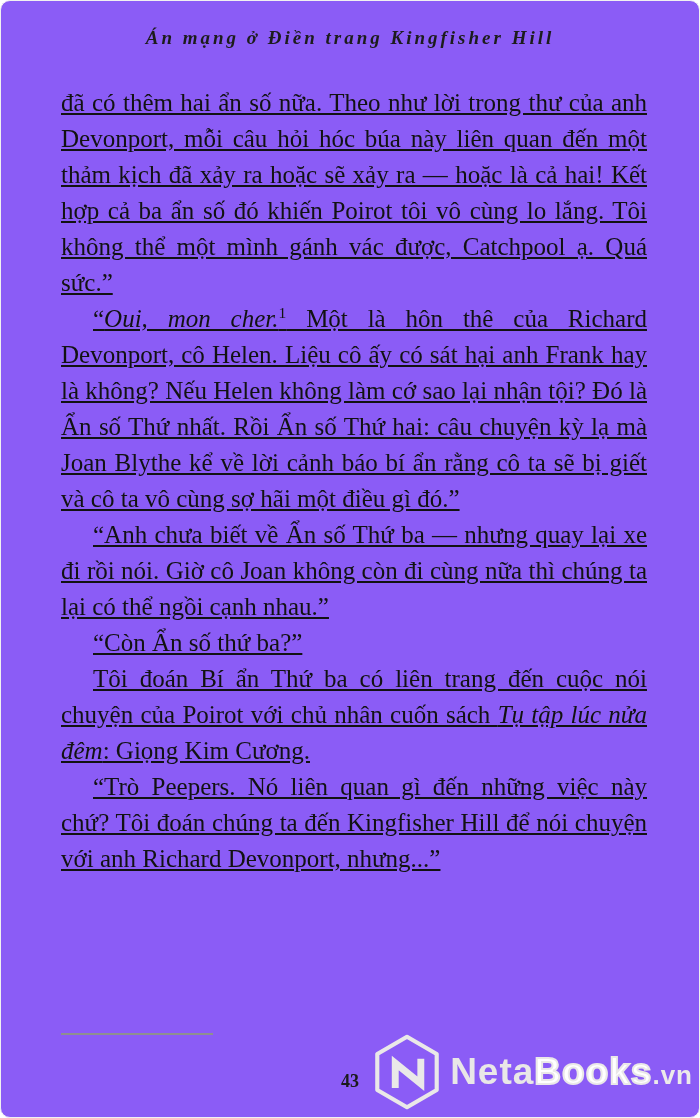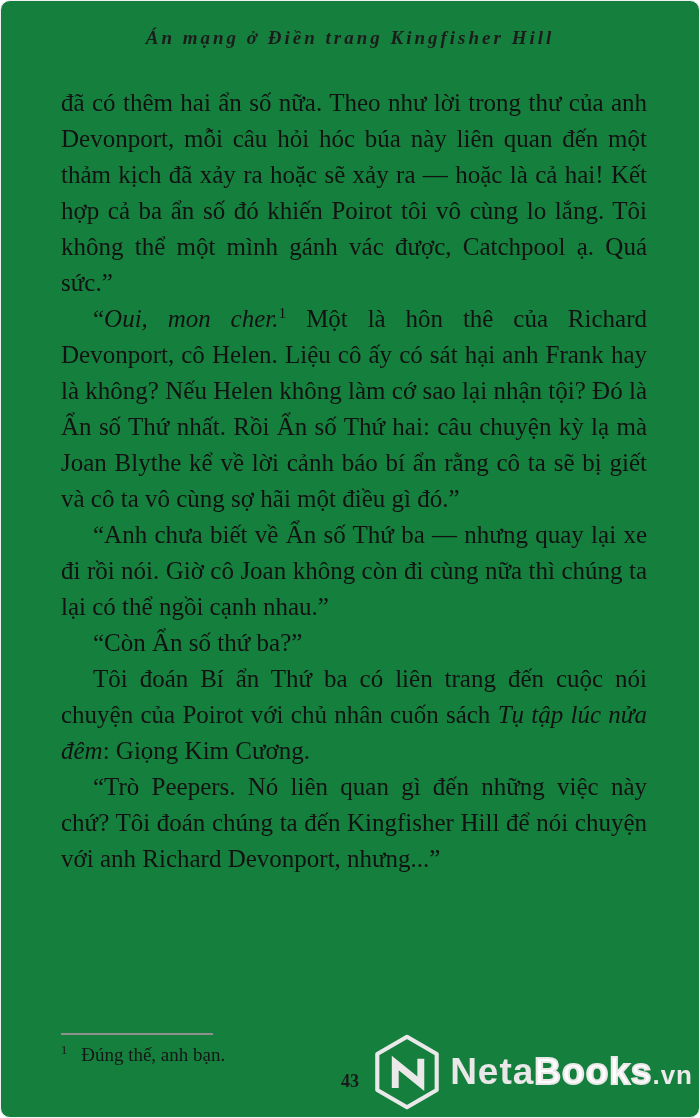--- a/index.html
+++ b/index.html
@@ -1,20 +1,20 @@
 <!DOCTYPE html>
 <html lang="vi"><head>
 <meta charset="utf-8">
 <style>
   * { margin:0; padding:0; box-sizing:border-box; }
   html,body { width:700px; height:1118px; background:#ffffff; }
   .page {
     position:relative;
     width:700px; height:1118px;
-    background:#15803d;
+    background:#8b5cf6;
     font-family:"Liberation Serif", serif;
     color:#141414;
     overflow:hidden;
     border:1px solid #f1f1f1;
     border-radius:10px;
   }
   .running-head {
     position:absolute;
     top:26px; left:0; right:0;
     text-align:center;
@@ -26,21 +26,21 @@
   }
   .body-text {
     position:absolute;
     top:84px; left:60px;
     width:586px;
     font-size:25px;
     line-height:36px;
     text-align:justify;
     color:#121212;
   }
-  .body-text p { margin:0; }
+  .body-text p { margin:0;text-decoration:underline; }
   .body-text p.indent { text-indent:32px; }
   .body-text sup { font-size:0.62em; line-height:0; }
   .footnote-rule {
     position:absolute;
     left:60px; top:1032px;
     width:152px; height:2px;
     background:#8f8f8f;
   }
   .footnote {
     position:absolute;
@@ -86,23 +86,20 @@
       <p><span>đã có thêm hai ẩn số nữa. Theo như lời trong thư của anh Devonport, mỗi câu hỏi hóc búa này liên quan đến một thảm kịch đã xảy ra hoặc sẽ xảy ra — hoặc là cả hai! Kết hợp cả ba ẩn số đó khiến Poirot tôi vô cùng lo lắng. Tôi không thể một mình gánh vác được, Catchpool ạ. Quá sức.”</span></p>
       <p class="indent"><span>“</span><i>Oui, mon cher.</i><sup>1</sup><span> Một là hôn thê của Richard Devonport, cô Helen. Liệu cô ấy có sát hại anh Frank hay là không? Nếu Helen không làm cớ sao lại nhận tội? Đó là Ẩn số Thứ nhất. Rồi Ẩn số Thứ hai: câu chuyện kỳ lạ mà Joan Blythe kể về lời cảnh báo bí ẩn rằng cô ta sẽ bị giết và cô ta vô cùng sợ hãi một điều gì đó.”</span></p>
       <p class="indent"><span>“Anh chưa biết về Ẩn số Thứ ba — nhưng quay lại xe đi rồi nói. Giờ cô Joan không còn đi cùng nữa thì chúng ta lại có thể ngồi cạnh nhau.”</span></p>
       <p class="indent"><span>“Còn Ẩn số thứ ba?”</span></p>
       <p class="indent"><span>Tôi đoán Bí ẩn Thứ ba có liên trang đến cuộc nói chuyện của Poirot với chủ nhân cuốn sách </span><i>Tụ tập lúc nửa đêm</i><span>: Giọng Kim Cương.</span></p>
       <p class="indent"><span>“Trò Peepers. Nó liên quan gì đến những việc này chứ? Tôi đoán chúng ta đến Kingfisher Hill để nói chuyện với anh Richard Devonport, nhưng...”</span></p>
     </div>
 
   <div class="footnote-rule"></div>
 
-  <div class="footnote">
-    <sup>1</sup><span>Đúng thế, anh bạn.</span>
-  </div>
 
   <div class="page-number">43</div>
 
   <div class="watermark">
     <svg class="wm-hex" viewBox="0 0 100 110" fill="none" xmlns="http://www.w3.org/2000/svg">
       <path d="M50 4 L93 29 L93 81 L50 106 L7 81 L7 29 Z" stroke="#eae8e8" stroke-width="6" stroke-linejoin="round" fill="none"></path>
       <path d="M33 78 L33 42 L70 72 L70 36" stroke="#eae8e8" stroke-width="10" stroke-linejoin="miter" fill="none"></path>
     </svg>
     <span class="wm-text"><span class="wm-neta">Neta</span><span class="wm-books">Books</span><span class="wm-vn">.vn</span></span>
   </div>

